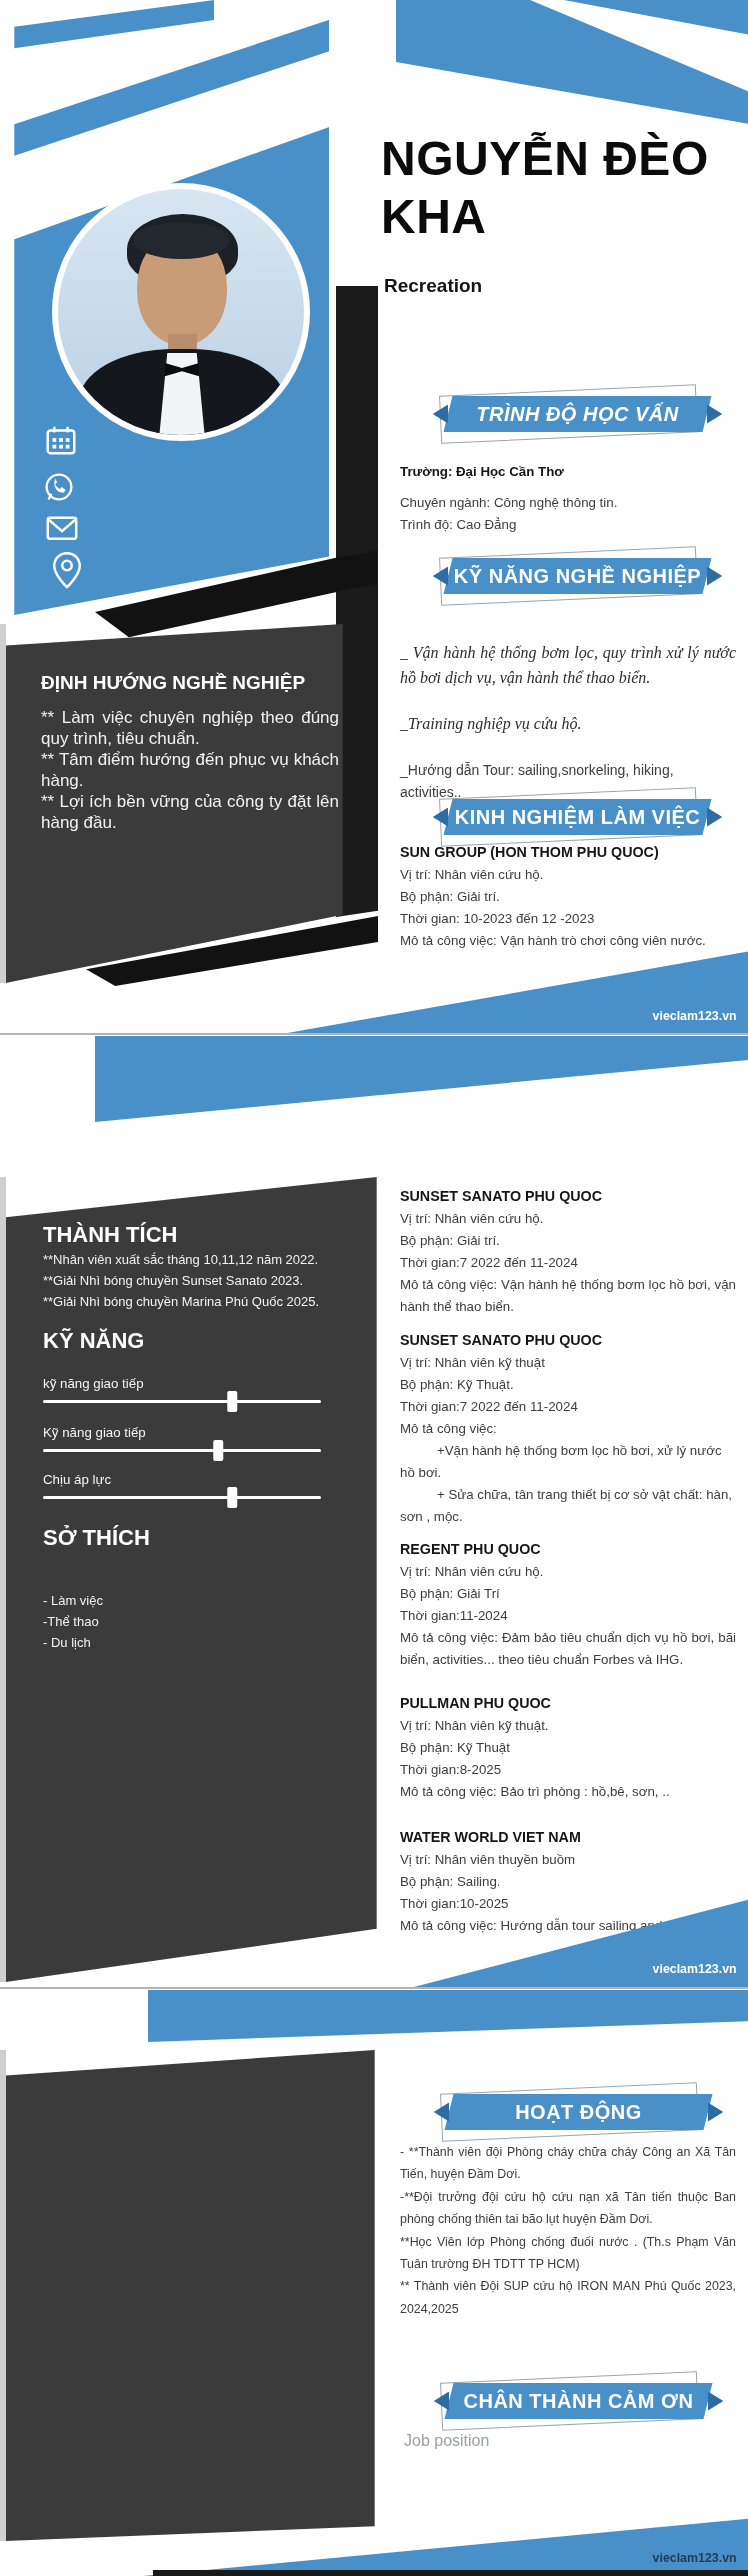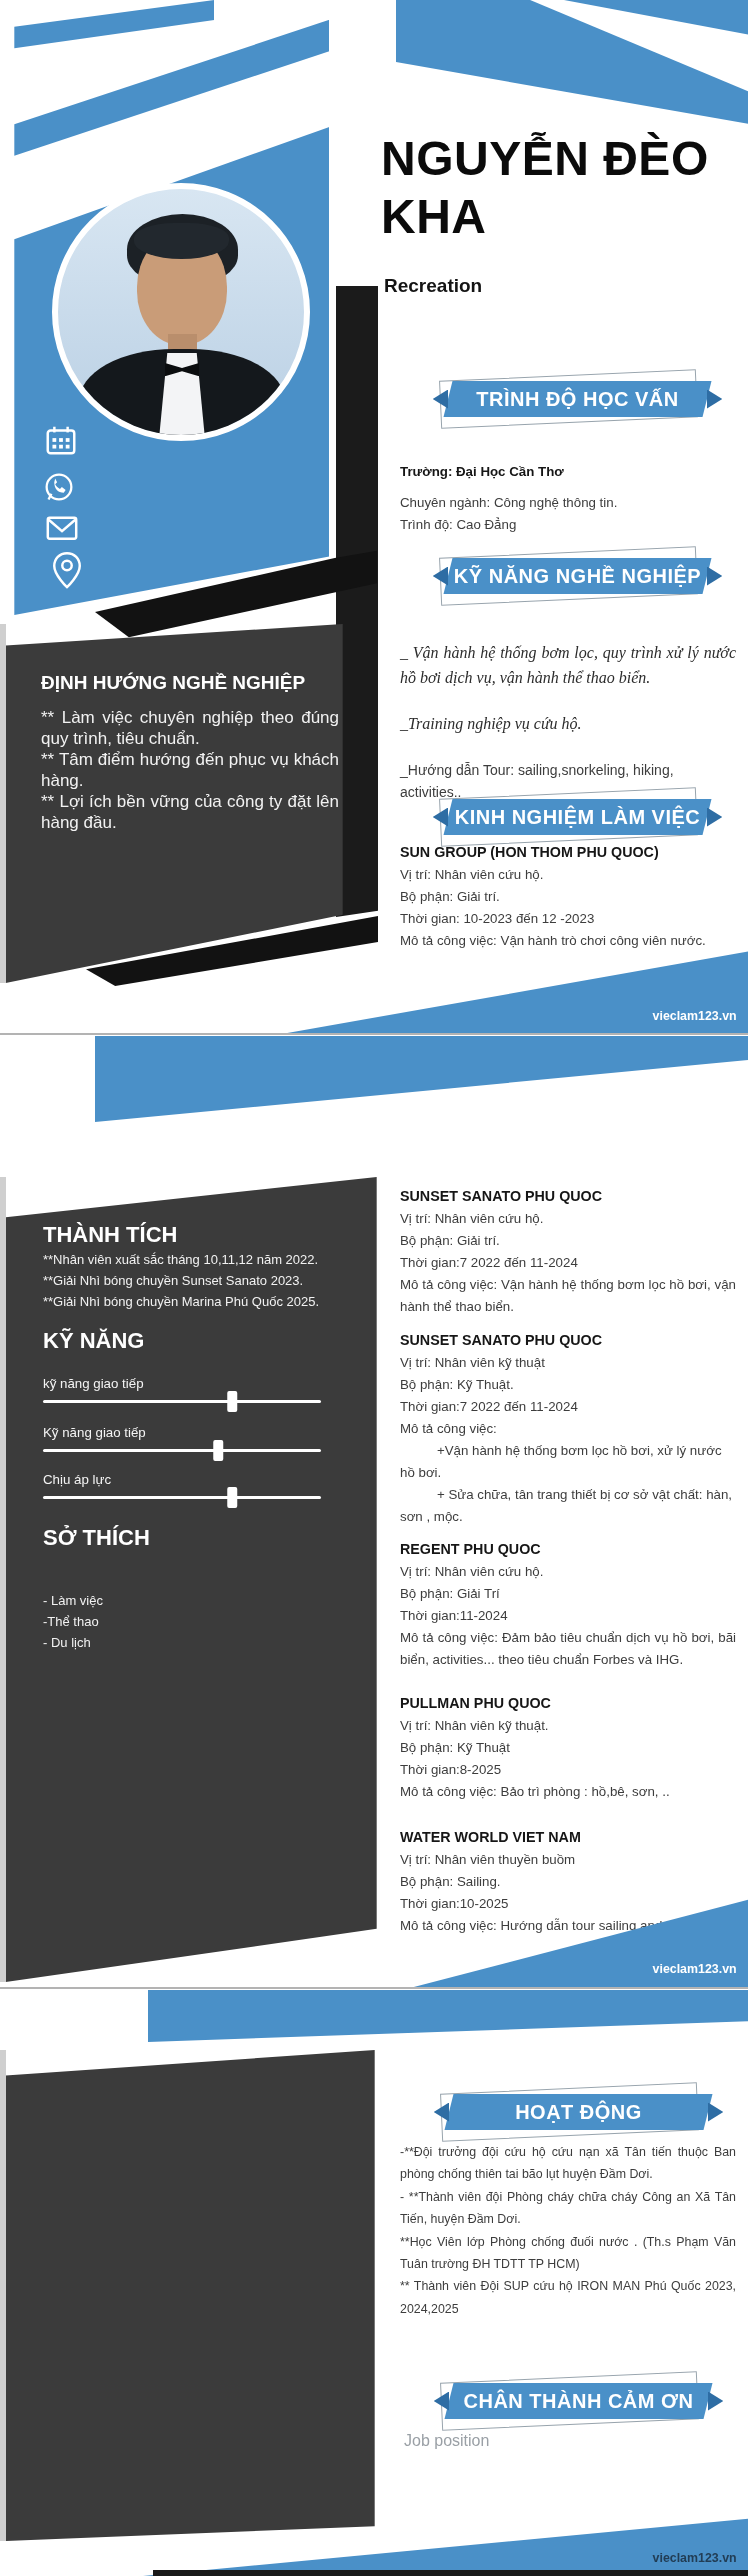--- a/index.html
+++ b/index.html
@@ -161,21 +161,21 @@
       <div class="row wrap abs" style="top:552px;">ấp Tân Long A, Xã Tân Tiến, tỉnh Cà Mau</div>
     </div>
 
   <div class="white-h" style="left:41px;top:672px;font-size:19px;">ĐỊNH HƯỚNG NGHỀ NGHIỆP</div>
   <div class="abs orient-txt">
     <div>** Làm việc chuyên nghiệp theo đúng quy trình, tiêu chuẩn.</div>
     <div>** Tâm điểm hướng đến phục vụ khách hàng.</div>
     <div>** Lợi ích bền vững của công ty đặt lên hàng đầu.</div>
   </div>
 
-  <div class="abs banner" style="left:448px;top:381px;">
+  <div class="abs banner" style="left:448px;top:396px;font-style:italic;">
     <div class="outline"></div>
     <div class="core"></div>
     <div class="notch-l"></div>
     <div class="notch-r"></div>
     <div class="label">TRÌNH ĐỘ HỌC VẤN</div>
   </div>
   <div class="abs rcol" style="top:445px;margin-top:16px;">
     <div class="edu-school">Trường: Đại Học Cần Thơ</div>
     <div>Chuyên ngành: Công nghệ thông tin.</div>
     <div>Trình độ: Cao Đẳng</div>
@@ -302,22 +302,22 @@
   <div class="abs dark panel3"></div>
 
   <div class="abs banner" style="left:449px;top:2094px;">
     <div class="outline"></div>
     <div class="core"></div>
     <div class="notch-l"></div>
     <div class="notch-r"></div>
     <div class="label">HOẠT ĐỘNG</div>
   </div>
   <div class="abs act-txt">
+    <p>- **Thành viên đội Phòng cháy chữa cháy Công an Xã Tân Tiến, huyện Đầm Dơi.</p>
     <p>-**Đội trưởng đội cứu hộ cứu nạn xã Tân tiến thuộc Ban phòng chống thiên tai bão lụt huyện Đầm Dơi.</p>
-    <p>- **Thành viên đội Phòng cháy chữa cháy Công an Xã Tân Tiến, huyện Đầm Dơi.</p>
     <p>**Học Viên lớp Phòng chống đuối nước . (Th.s Phạm Văn Tuân trường ĐH TDTT TP HCM)</p>
     <p>** Thành viên Đội SUP cứu hộ IRON MAN Phú Quốc 2023, 2024,2025</p>
   </div>
 
   <div class="abs banner" style="left:449px;top:2383px;">
     <div class="outline"></div>
     <div class="core"></div>
     <div class="notch-l"></div>
     <div class="notch-r"></div>
     <div class="label">CHÂN THÀNH CẢM ƠN</div>

